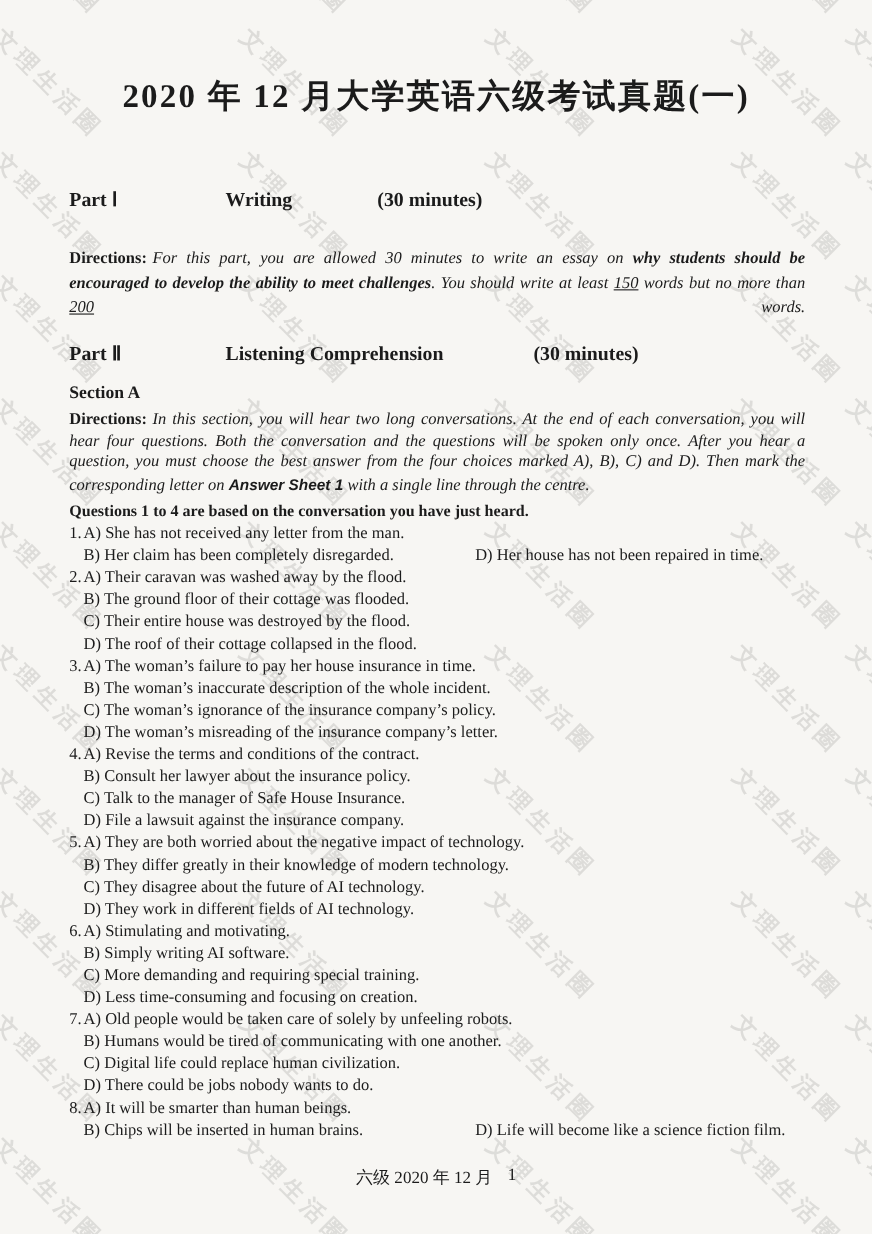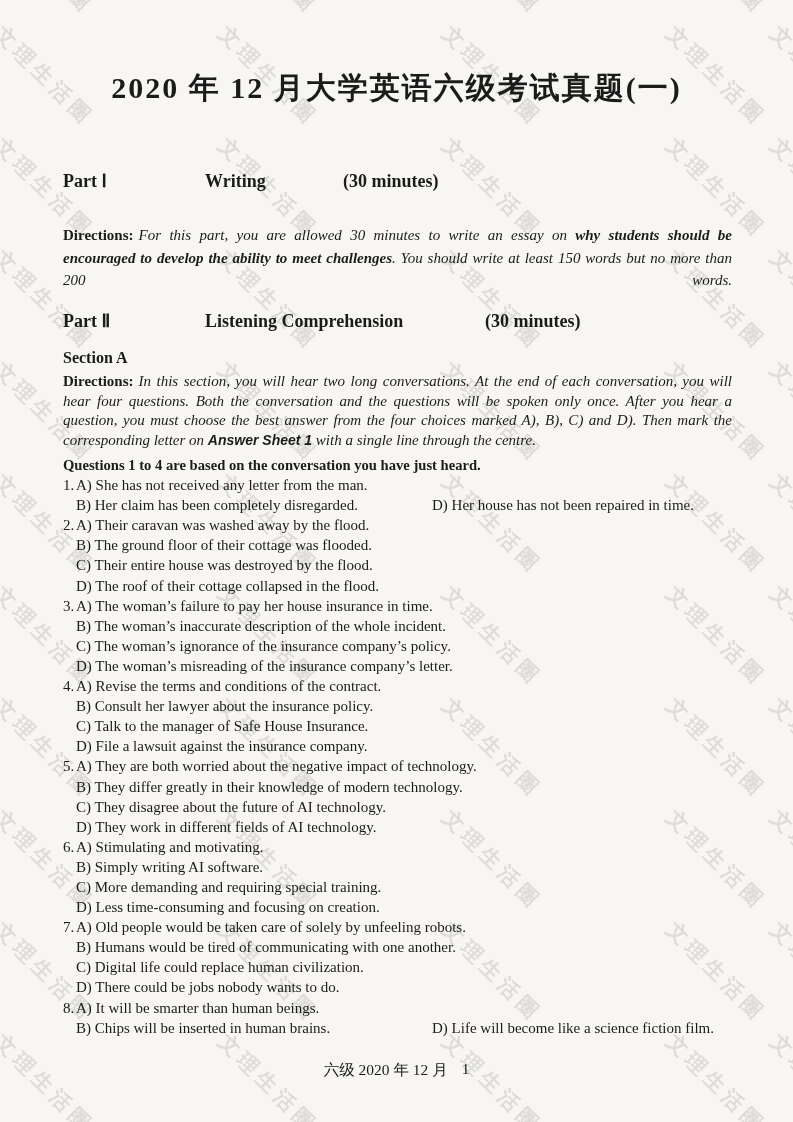--- a/index.html
+++ b/index.html
@@ -34,21 +34,21 @@
   .p2 .p-dur { position:absolute; left:422px; }
 
   .directions {
     position:absolute; left:63px; width:669px; margin:0;
     font-size:15px; font-style:italic; text-align:justify;
   }
   .dir-writing { top:224px; line-height:22.5px; text-align-last:justify; }
   .dir-listening { top:372px; line-height:19.7px; }
   .dir-label { font-style:normal; font-weight:700; margin-right:5px; }
   .bi { font-weight:700; }
-  .u  { }
+  .u  { text-decoration:underline; }
   .sheet-ref { font-family:"Liberation Sans", sans-serif; font-weight:700; font-size:14px; }
 
   .section-heading {
     position:absolute; left:63px; top:349px; margin:0;
     font-size:16px; font-weight:700;
   }
 
   .q-block { position:absolute; left:0; top:455px; right:0; }
   .q-row { position:relative; height:20.1px; line-height:20.1px; font-size:15px; }
   .q-header { padding-left:63px; font-weight:700; font-size:14.6px; }

